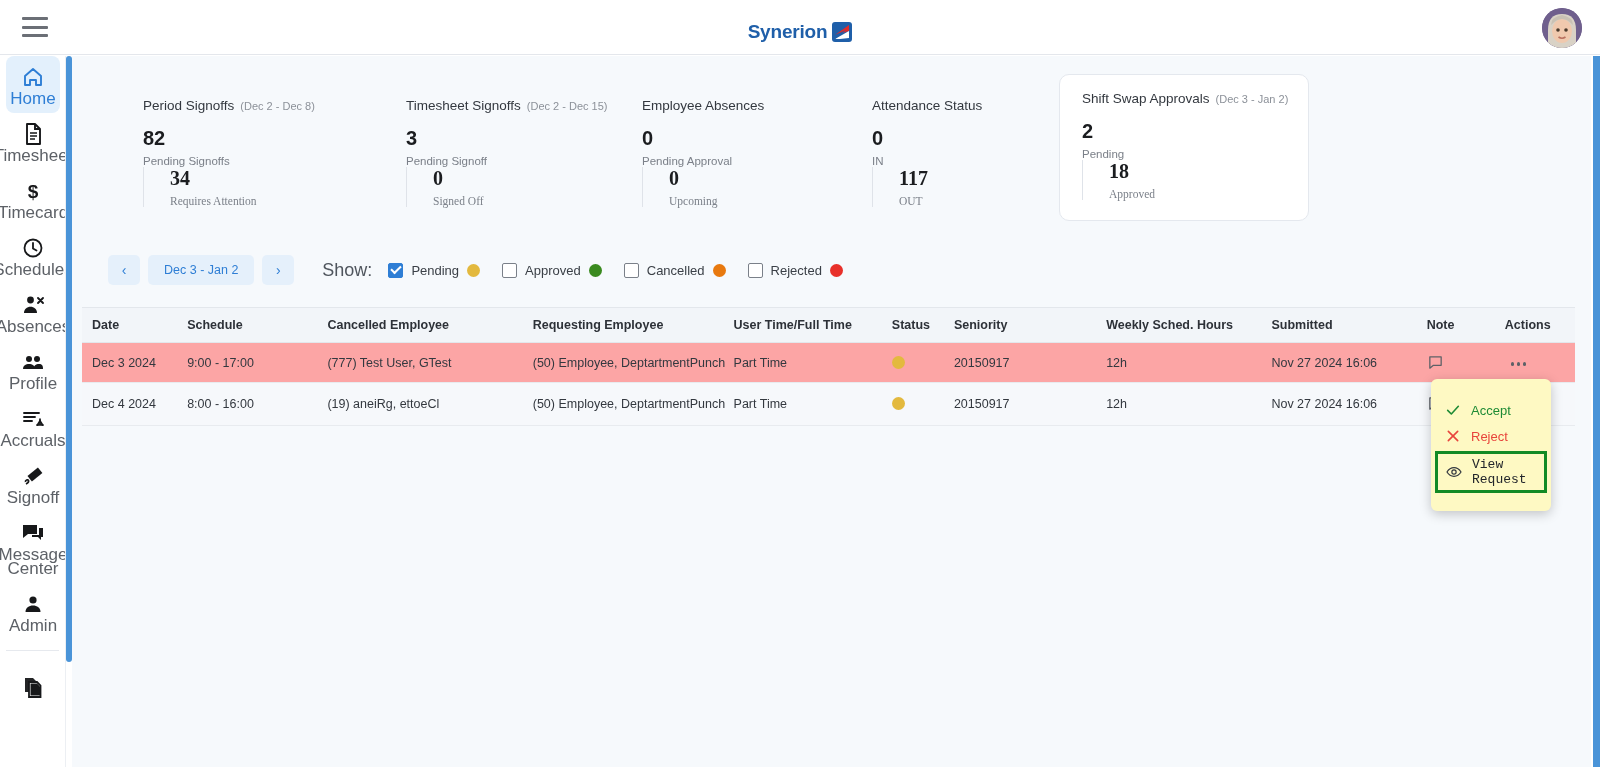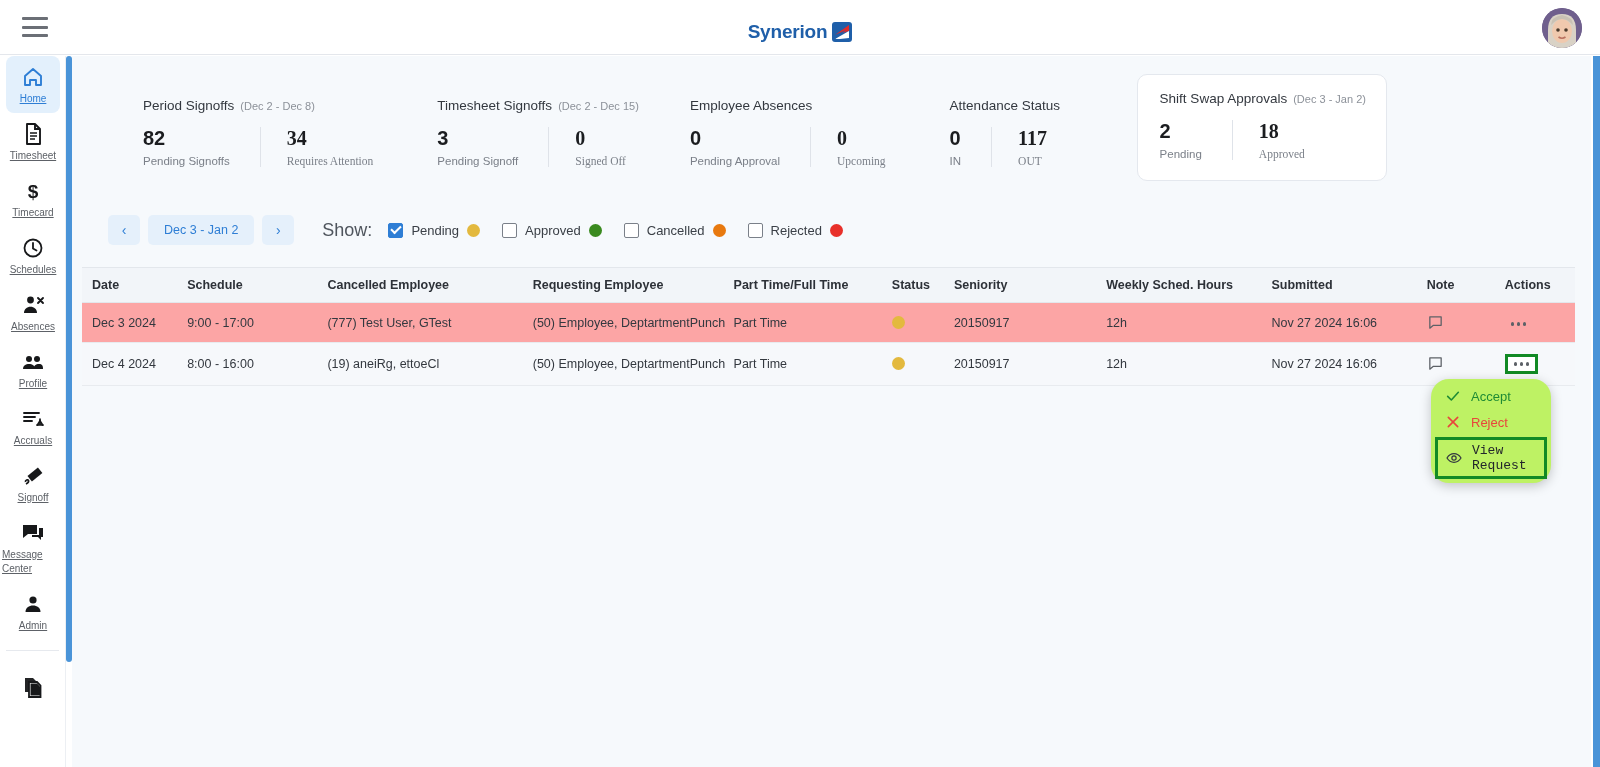--- a/index.html
+++ b/index.html
@@ -40,21 +40,21 @@
     position: absolute; top: 56px; left: 0; width: 66px; height: 711px;
     background: #ffffff; border-right: 1px solid #eceff3;
     overflow: hidden;
   }
   .nav-item {
     width: 66px; padding: 9px 2px 7px; display: flex; flex-direction: column;
     align-items: center; gap: 3px; cursor: pointer; text-decoration: none;
   }
   .nav-item .ico { width: 24px; height: 24px; display: block; color: #17181a; }
   .nav-item .lbl {
-    font-size: 10px; color: #5d6167; text-align: left; line-height: 14px; text-decoration: underline;
+    font-size: 17px; color: #5d6167; text-align: center; line-height: 14px;
   }
   .nav-item.active { background: #e3f0fc; border-radius: 8px; margin: 0 6px; width: 54px; }
   .nav-item.active .ico { color: #2e7ed5; }
   .nav-item.active .lbl { color: #2e7ed5; }
   .nav-divider { height: 1px; background: #e6e9ee; margin: 10px 6px 0; }
   .sidebar-scroll {
     position: absolute; top: 56px; left: 66px; width: 6px; height: 606px;
     background: #4a94d8; border-radius: 3px;
   }
   
@@ -67,21 +67,21 @@
     background: #4a94d8;
   }
   
   .kpis { display: flex; align-items: flex-end; padding: 18px 0 0 14px; gap: 0; margin-left: 39px; }
   .kpi {
     padding: 12px 16px 14px 18px; border-radius: 10px;
   }
   .kpi.selected { background: #ffffff; border: 1px solid #e4e8ee; padding: 16px 20px 20px 22px; }
   .kpi-title { font-size: 13.5px; color: #33383f; white-space: nowrap; }
   .kpi-title .range { font-size: 11px; color: #8c9199; margin-left: 6px; }
-  .kpi-stats { display: flex; margin-top: 14px; }
+  .kpi-stats { display: flex; margin-top: 14px; flex-direction: column; }
   .kpi-stat { padding-right: 30px; }
   .kpi-stat + .kpi-stat { border-left: 1px solid #dfe3e9; padding-left: 26px; font-family: Liberation Serif, serif; }
   .kpi-num { font-size: 20px; font-weight: bold; color: #1b1d20; line-height: 22px; }
   .kpi-sub { font-size: 11.5px; color: #7b8089; margin-top: 6px; }
   .kpi-w1 { min-width: 263px; }
   .kpi-w2 { min-width: 236px; }
   .kpi-w3 { min-width: 230px; }
   .kpi-w4 { min-width: 205px; }
   
   .filters {
@@ -144,22 +144,22 @@
   .note-ico { color: #5d6167; display: block; }
   .kebab {
     display: inline-flex; align-items: center; justify-content: center;
     gap: 2.5px; padding: 5px 6px; cursor: pointer;
   }
   .kebab i { width: 3.5px; height: 3.5px; border-radius: 50%; background: #5d6167; display: block; }
   .kebab.highlight { border: 3px solid #128a25; background: #fff; }
   
   .menu {
     position: absolute; left: 1359px; top: 323px; width: 120px;
-    background: #bef264; border-radius: 18px;
-    box-shadow: 0 3px 12px rgba(0,0,0,0.22); padding: 4px 0; z-index: 30;
+    background: #fef9c3; border-radius: 6px;
+    box-shadow: 0 3px 12px rgba(0,0,0,0.22); padding: 18px 0; z-index: 30;
   }
   .menu-item {
     display: flex; align-items: center; gap: 10px; padding: 5px 12px 5px 14px;
     font-size: 13px; cursor: pointer;
   }
   .menu-item .mi-ico { width: 16px; height: 16px; display: block; flex: none; }
   .menu-item.accept { color: #1e8b35; }
   .menu-item.reject { color: #e8453c; }
   .menu-item.view { color: #23262b; border: 3px solid #128a25; margin: 2px 4px 0; padding: 3px 8px; font-family: Liberation Mono, monospace; }
 </style>
@@ -409,21 +409,21 @@
   </div>
 
   <div class="table-wrap">
     <table>
       <thead>
         <tr>
           <th class="c-date">Date</th>
           <th class="c-sched">Schedule</th>
           <th class="c-drop">Cancelled Employee</th>
           <th class="c-req">Requesting Employee</th>
-          <th class="c-pt">Part Time/Full Time</th>
+          <th class="c-pt">User Time/Full Time</th>
           <th class="c-status">Status</th>
           <th class="c-sen">Seniority</th>
           <th class="c-wsh">Weekly Sched. Hours</th>
           <th class="c-sub">Submitted</th>
           <th class="c-note">Note</th>
           <th class="c-act">Actions</th>
         </tr>
       </thead>
       <tbody>
         <tr class="odd">

